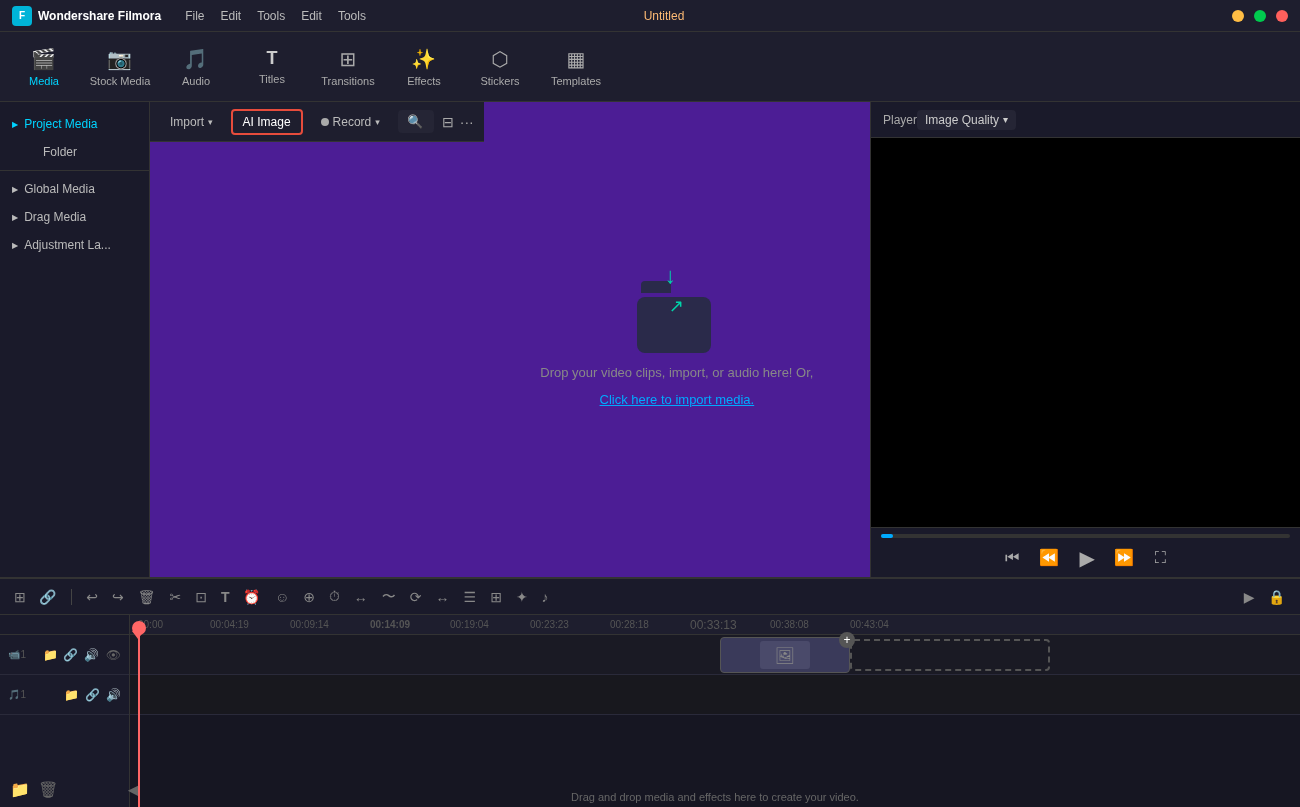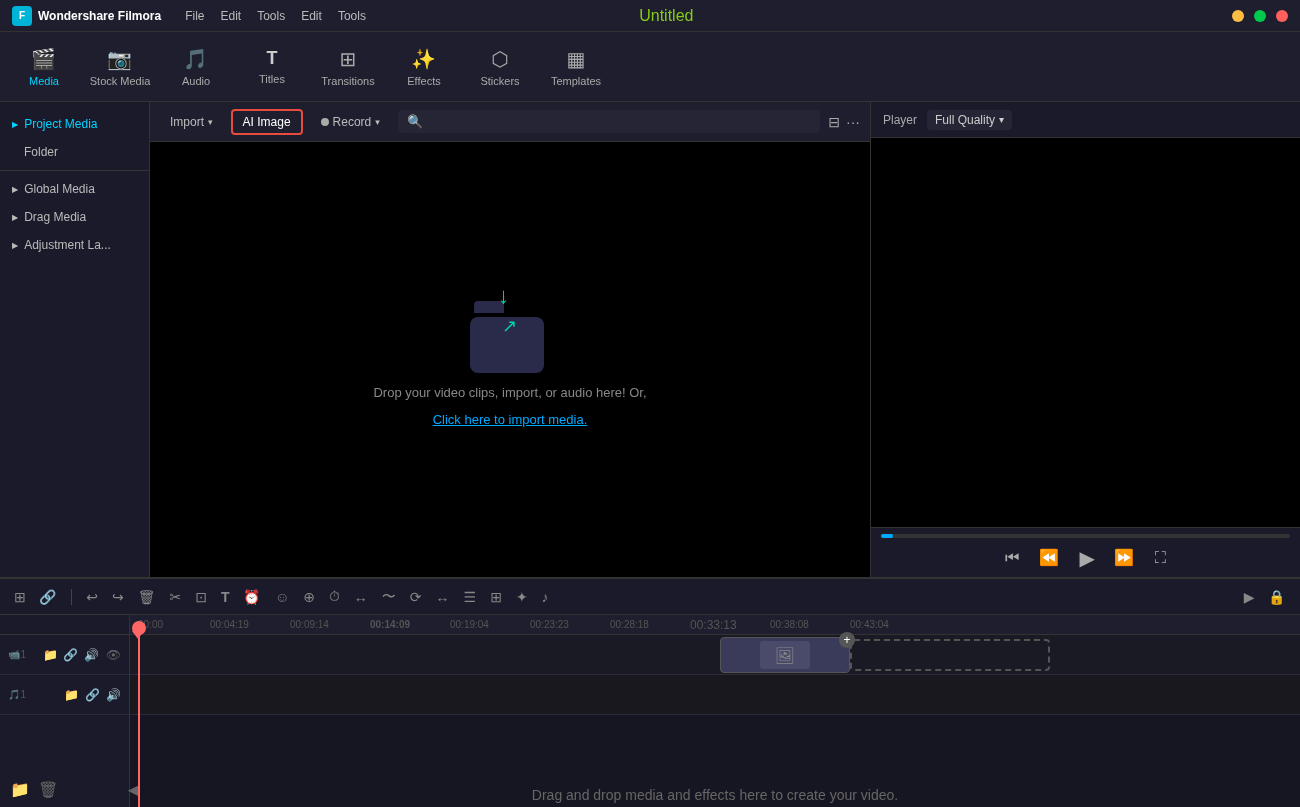--- a/index.html
+++ b/index.html
@@ -14,21 +14,21 @@
       padding: 0 12px;
       gap: 8px;
       border-bottom: 1px solid #333;
     }
     #titlebar .logo {
       display: flex; align-items: center; gap: 6px; color: #fff; font-size: 12px; font-weight: 600;
     }
     #titlebar .logo-icon { width: 20px; height: 20px; background: #00b4d8; border-radius: 4px; display:flex;align-items:center;justify-content:center; font-size:10px; color:#fff; font-weight:bold; }
     #titlebar .menu-items { display: flex; gap: 16px; margin-left: 16px; }
     #titlebar .menu-item { color: #bbb; font-size: 12px; cursor: pointer; }
-    #titlebar .title { margin-left: auto; margin-right: auto; color: #84cc16; font-size: 16px; }
+    #titlebar .title { margin-left: auto; margin-right: auto; color: #fdba74; font-size: 12px; }
     #titlebar .win-controls { display: flex; gap: 10px; margin-left: auto; }
     #titlebar .win-btn { width: 12px; height: 12px; border-radius: 50%; cursor: pointer; }
     #titlebar .win-min { background: #ffbd44; }
     #titlebar .win-max { background: #00ca4e; }
     #titlebar .win-close { background: #ff605c; }
 
     
     #toolbar {
       height: 70px;
       background: #1e1e2e;
@@ -60,28 +60,28 @@
       border-right: 1px solid #333;
       padding: 8px 0;
     }
     .sidebar-item {
       display: flex; align-items: center; gap: 6px;
       padding: 7px 12px; cursor: pointer; color: #bbb; font-size: 12px;
     }
     .sidebar-item.active { color: #00d4ff; }
     .sidebar-item .s-arrow { font-size: 8px; }
     .sidebar-divider { height: 1px; background: #333; margin: 4px 0; }
-    .sidebar-sub { padding-left: 24px; }
+    .sidebar-sub { padding-left: 43px; }
 
     
     #media-content {
       flex: 1;
-      background: #000000;
-      display: flex;
-      flex-direction: column;
+      background: #4c1d95;
+      display: flex;
+      flex-direction: row;
     }
     #media-toolbar {
       height: 40px;
       display: flex;
       align-items: center;
       padding: 0 10px;
       gap: 8px;
       border-bottom: 1px solid #333;
       background: #1e1e2e;
     }
@@ -113,21 +113,21 @@
     
     #player {
       width: 430px;
       background: #111118;
       display: flex;
       flex-direction: column;
       border-left: 1px solid #333;
     }
     #player-header {
       height: 36px;
-      display: flex; align-items: center; padding: 0 12px; gap: 10px;
+      display: flex; align-items: center; padding: 0 12px; 
       background: #1a1a2a; border-bottom: 1px solid #333;
     }
     #player-label { color: #aaa; font-size: 12px; }
     #quality-select {
       display: flex; align-items: center; gap: 4px;
       background: #252535; border-radius: 4px; padding: 3px 8px; cursor: pointer;
       color: #ccc; font-size: 12px;
     }
     #player-screen { flex: 1; background: #000; }
     #player-controls {
@@ -204,21 +204,21 @@
     .track-row.video { background: #1a1a24; }
     .track-row.audio { background: #18181e; }
     .clip-placeholder {
       position: absolute; border: 2px dashed #555;
       border-radius: 4px; top: 4px; height: 32px;
       display: flex; align-items: center; justify-content: center;
     }
 
     #drag-hint {
       position: absolute; bottom: 4px; left: 50%; transform: translateX(-50%);
-      color: #666; font-size: 14px; white-space: nowrap;
+      color: #666; font-size: 11px; white-space: nowrap;
     }
 
     
     .folder-icon-container {
       position: relative; width: 80px; height: 80px;
     }
     .folder-body {
       width: 74px; height: 56px;
       background: #2a2a4a; border-radius: 8px;
       position: absolute; bottom: 0; left: 0;
@@ -360,21 +360,21 @@
       </div>
       <span class="drop-text">Drop your video clips, import, or audio here! Or,</span>
       <span class="drop-link">Click here to import media.</span>
     </div>
   </div>
 
   <div id="player">
     <div id="player-header">
       <span id="player-label">Player</span>
       <div id="quality-select">
-        <span>Full Quality</span>
+        <span>Image Quality</span>
         <span style="font-size:10px;">▾</span>
       </div>
     </div>
     <div id="player-screen"></div>
     <div id="player-controls">
       <div id="player-progress">
         <div id="player-progress-fill"></div>
       </div>
       <div id="player-btns">
         <span class="player-btn">⏮</span>

